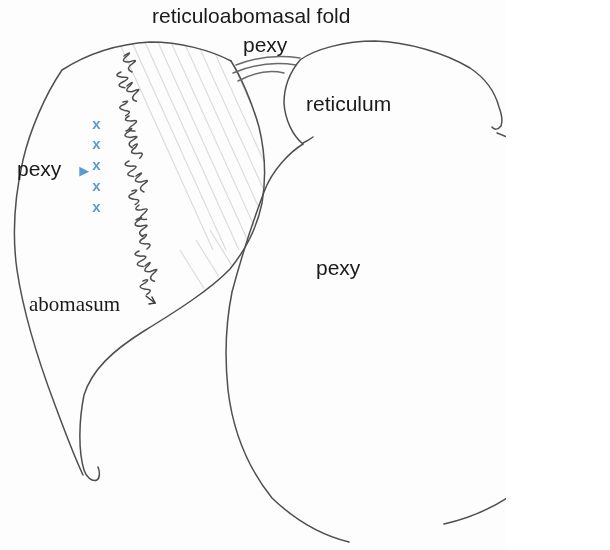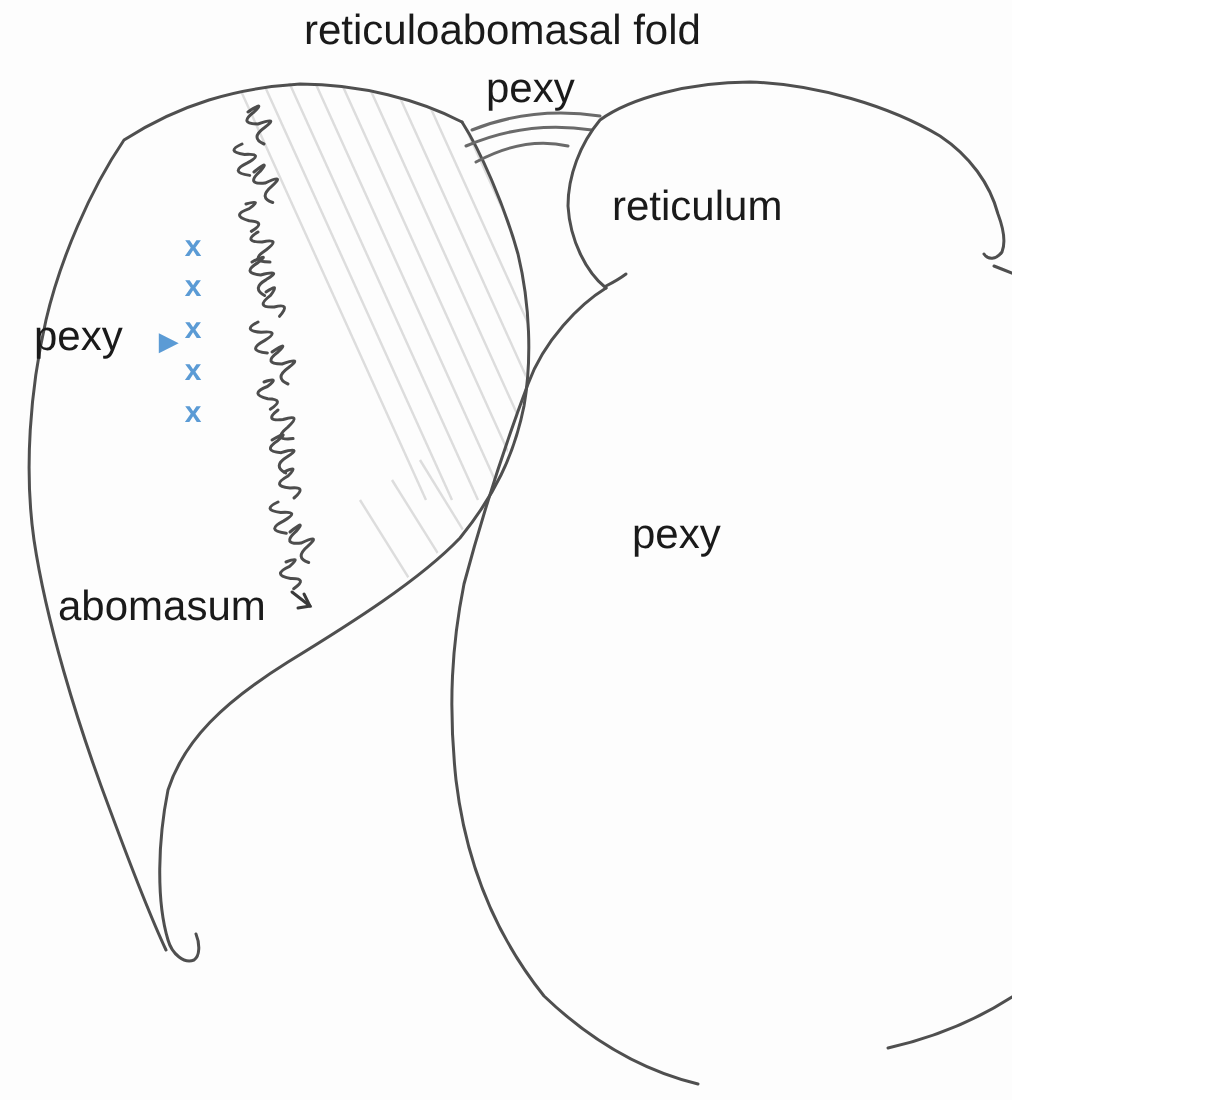--- a/index.html
+++ b/index.html
@@ -106,21 +106,21 @@
   <div class="lbl" style="left:243px;top:34px;">pexy</div>
 
   <div class="lbl" style="left:306px;top:93px;">reticulum</div>
 
 
   <div class="lbl pexy-row" style="left:17px;top:158px;">
     <span>pexy</span>
     <span class="arrow-glyph">▶</span>
   </div>
 
-  <div class="lbl" style="left:29px;top:293px;">abomasum</div>
+  <div class="lbl" style="left:29px;top:293px;font-family:Liberation Serif, serif;">abomasum</div>
 
   <div class="lbl" style="left:316px;top:257px;">pexy</div>
 
   <span class="xmark" style="top:116px;">x</span>
   <span class="xmark" style="top:136px;">x</span>
   <span class="xmark" style="top:157px;">x</span>
   <span class="xmark" style="top:178px;">x</span>
   <span class="xmark" style="top:199px;">x</span>
 
 </div>

